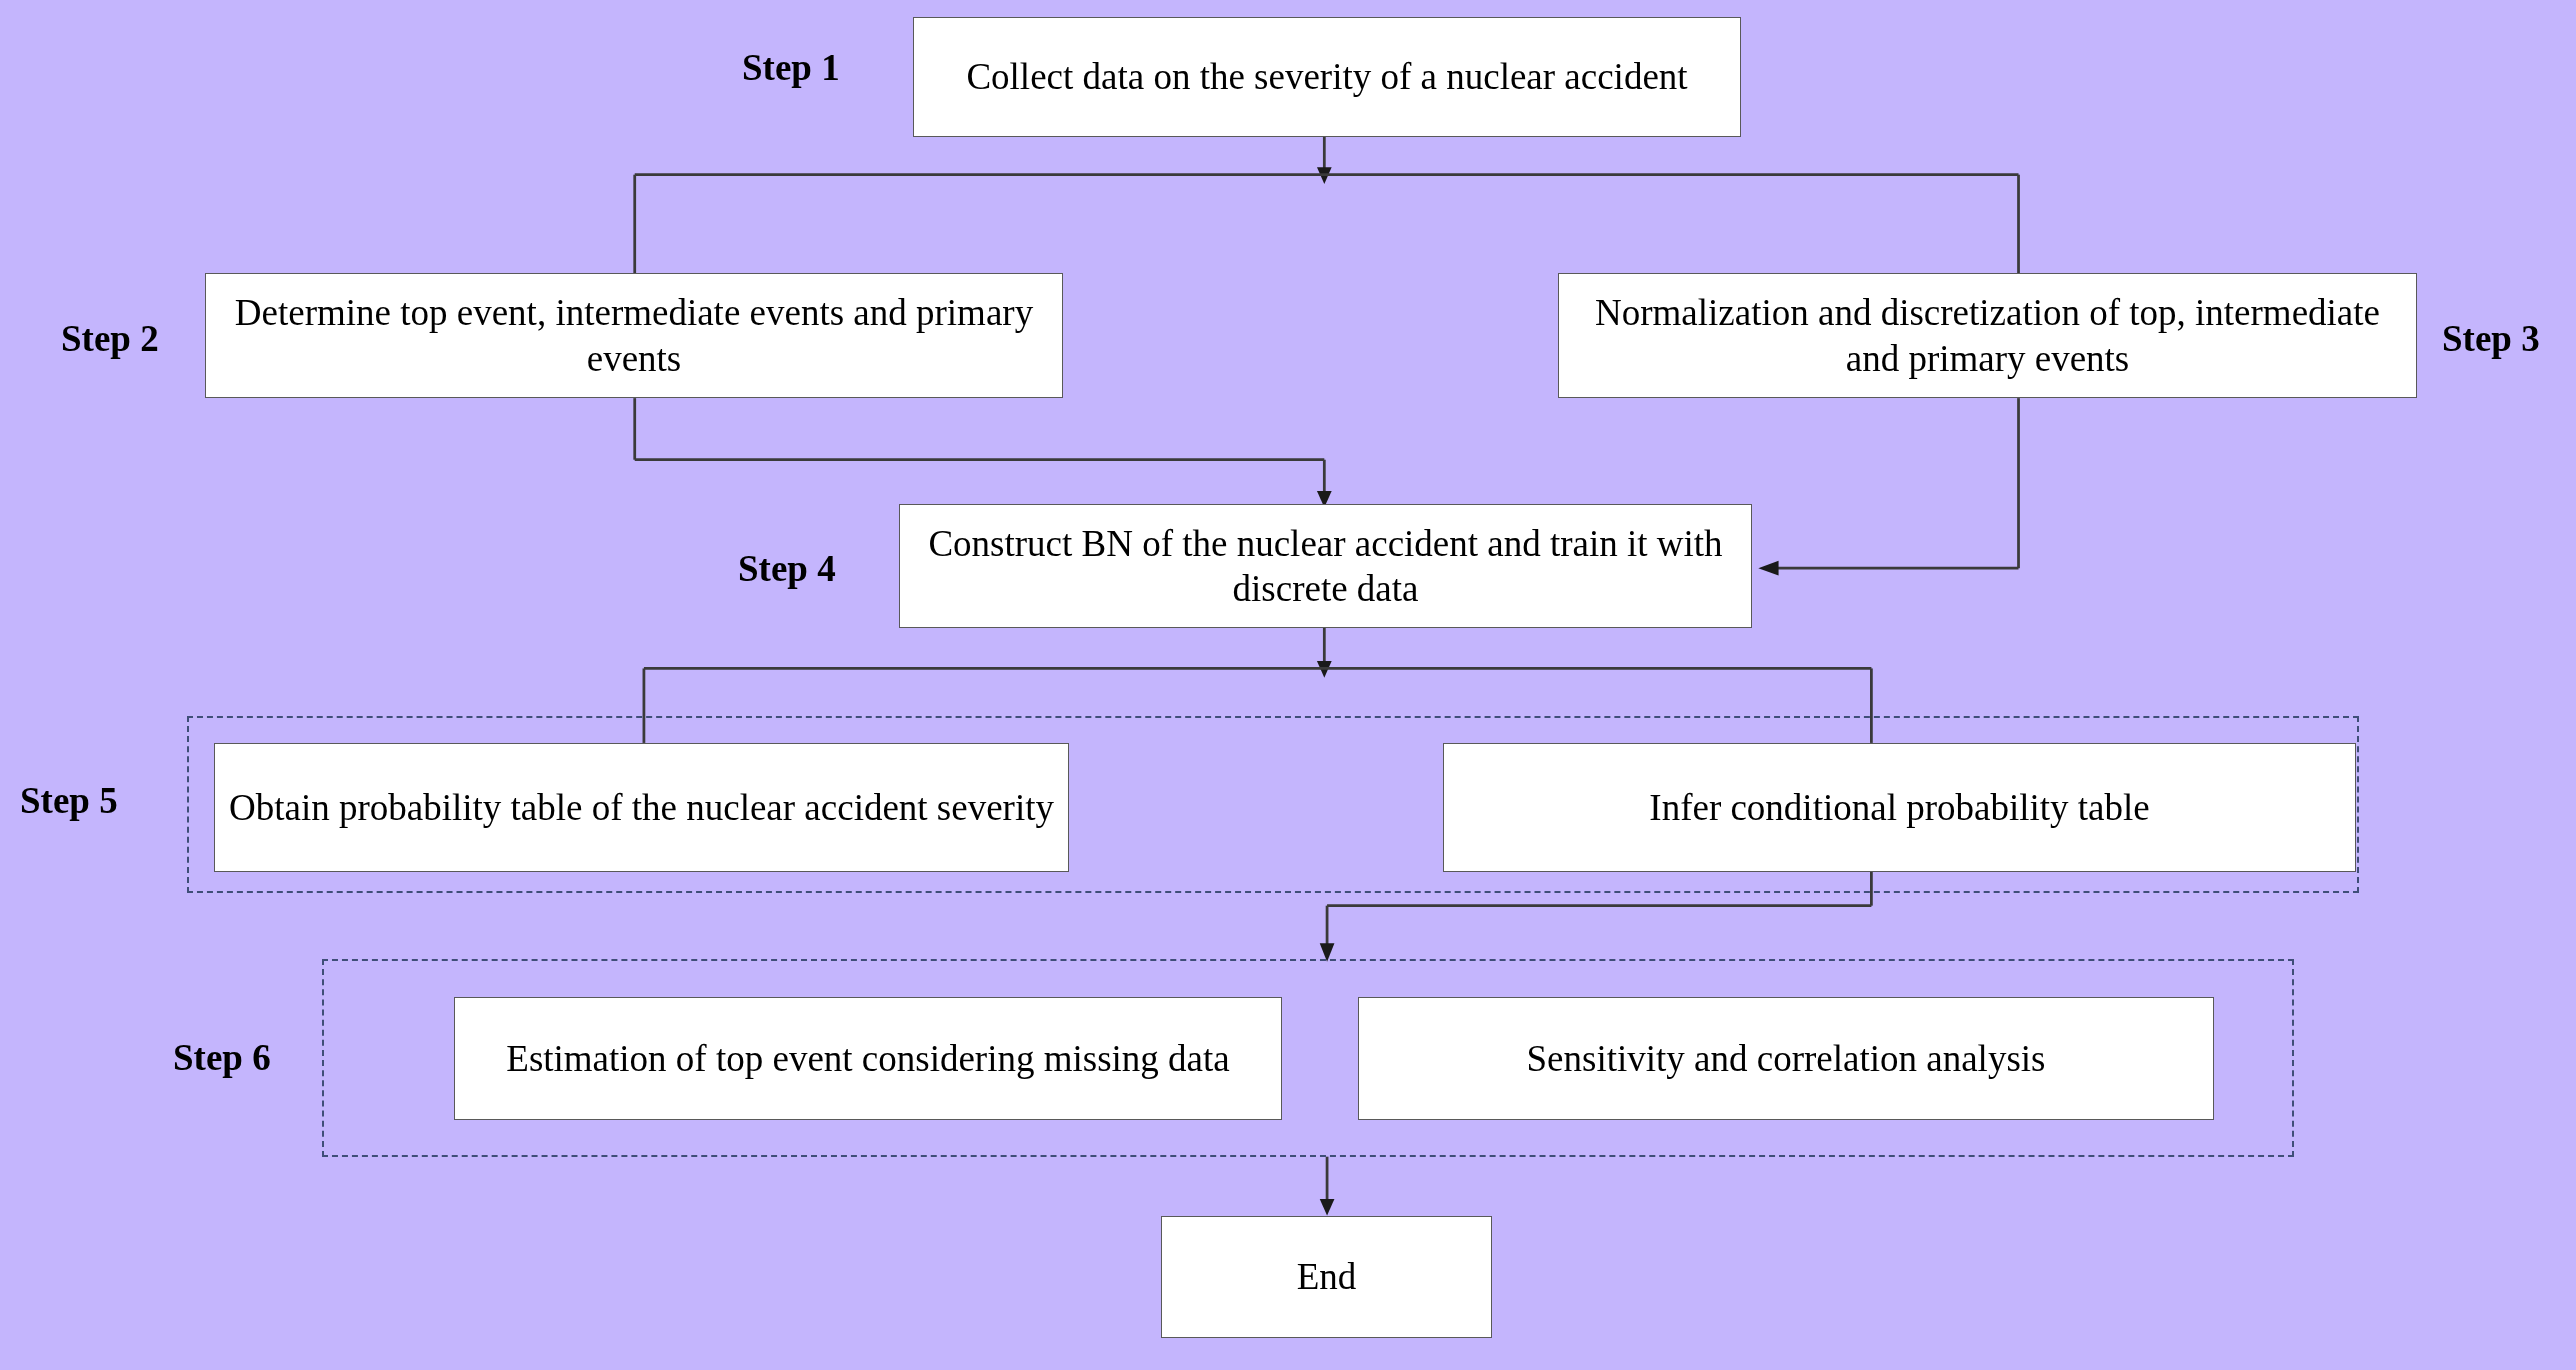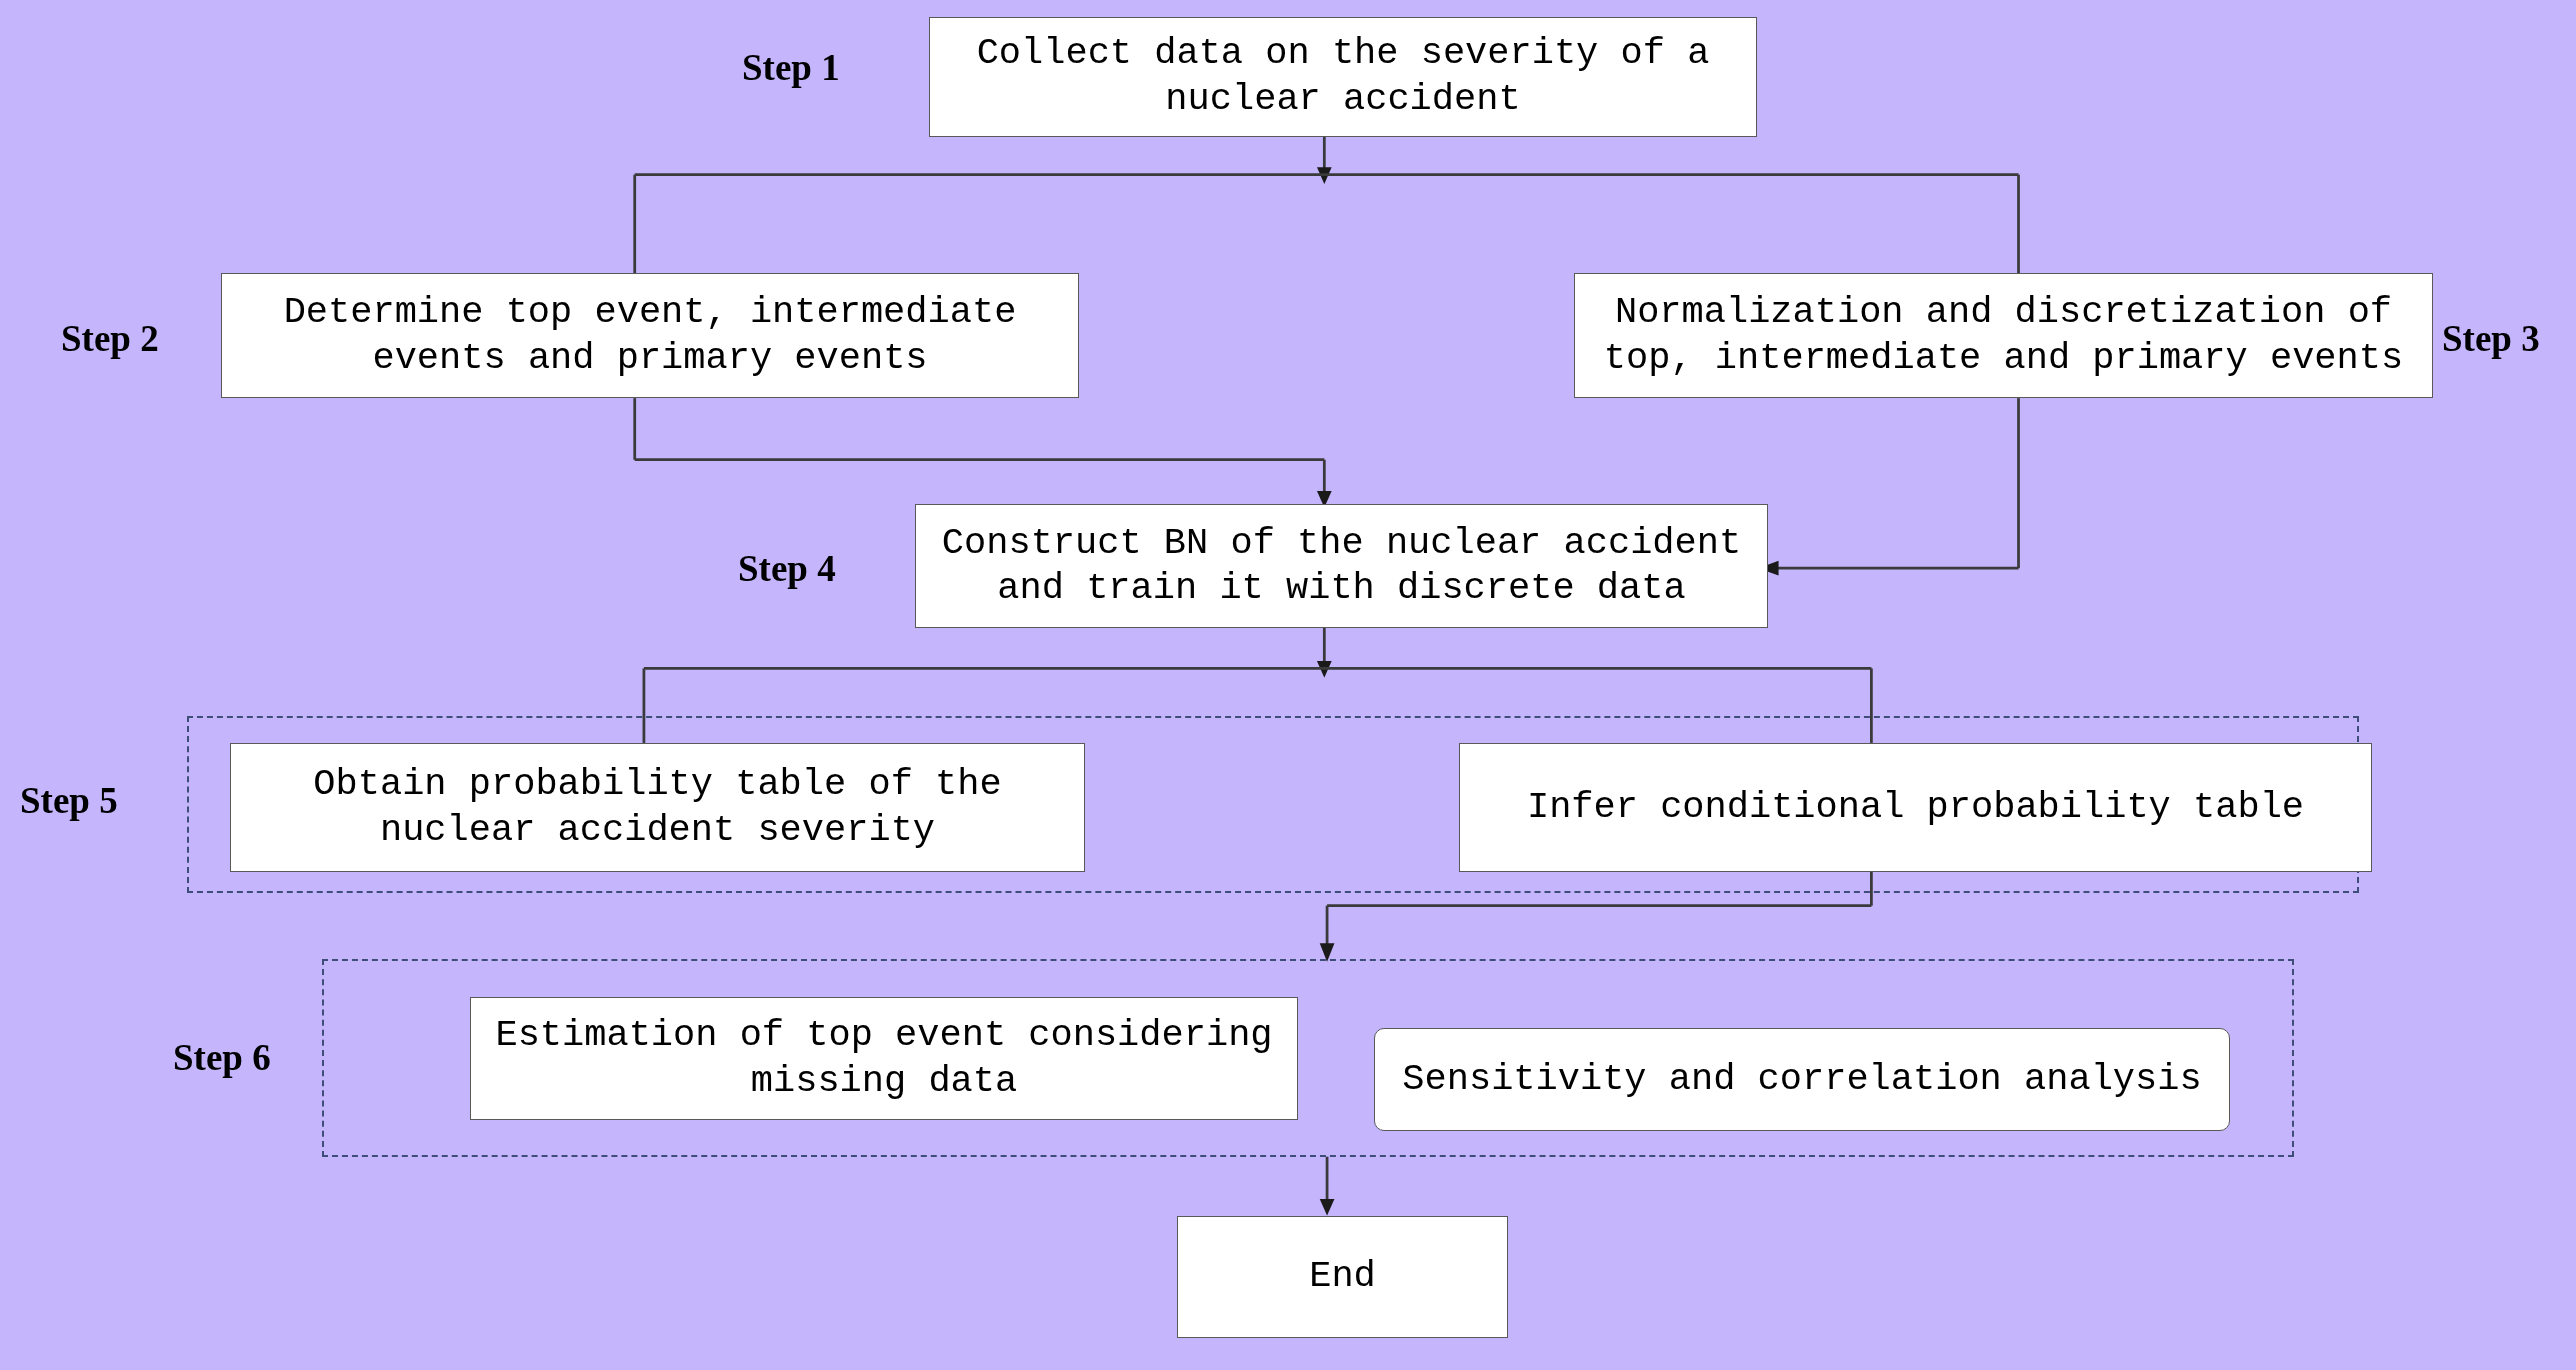--- a/index.html
+++ b/index.html
@@ -21,22 +21,21 @@
     border: 1.8px solid #595959;
     background: #ffffff;
     display: flex;
     align-items: center;
     justify-content: center;
     text-align: center;
     color: #000000;
     font-size: 37px;
     line-height: 1.22;
     padding: 17px 13px;
-    font-family: Liberation Mono, monospace;
-    margin-left: 16px;
+    font-family: Liberation Serif, serif;
   }
   .step-label {
     position: absolute;
     font-weight: bold;
     font-size: 37px;
     color: #000000;
     font-family: "Liberation Serif", "DejaVu Serif", serif;
     white-space: nowrap;
   }
   .group-dashed {
@@ -113,18 +112,18 @@
   <div class="node" style="left:899px; top:504px; width:853px; height:124px;">Construct BN of the nuclear accident and train it with discrete data</div>
 
   <div class="step-label" style="left:20px; top:779px;">Step 5</div>
   <div class="group-dashed" style="left:187px; top:716px; width:2172px; height:177px;"></div>
   <div class="node" style="left:214px; top:743px; width:855px; height:129px;">Obtain probability table of the nuclear accident severity</div>
   <div class="node" style="left:1443px; top:743px; width:913px; height:129px;">Infer conditional probability table</div>
 
   <div class="step-label" style="left:173px; top:1036px;">Step 6</div>
   <div class="group-dashed" style="left:322px; top:959px; width:1972px; height:198px;"></div>
   <div class="node" style="left:454px; top:997px; width:828px; height:123px;">Estimation of top event considering missing data</div>
-  <div class="node" style="left:1358px; top:1028px; width:856px; height:103px;border-radius:10px;">Sensitivity and correlation analysis</div>
+  <div class="node" style="left:1358px; top:997px; width:856px; height:123px;">Sensitivity and correlation analysis</div>
 
   <div class="node" style="left:1161px; top:1216px; width:331px; height:122px;">End</div>
 
 </div>
 
 
 </body></html>

